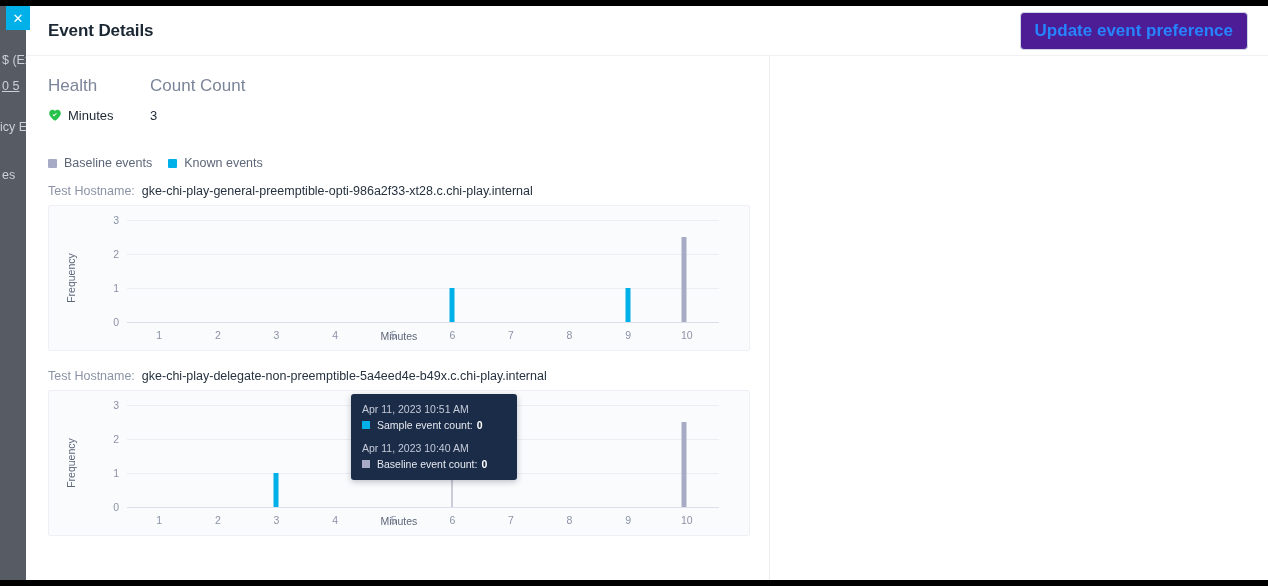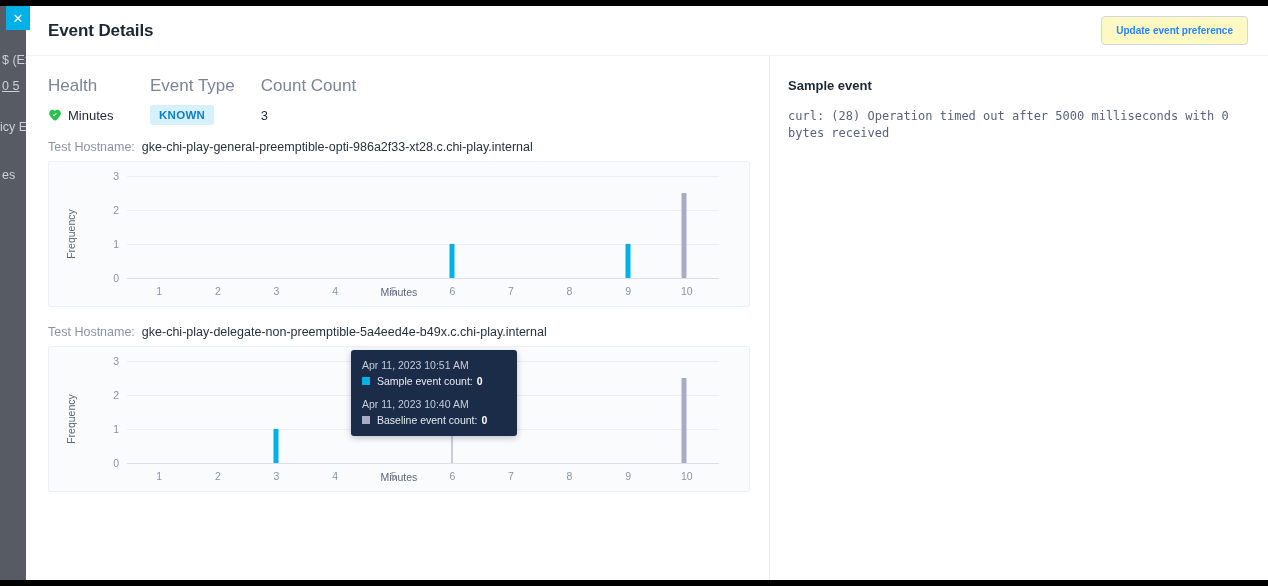--- a/index.html
+++ b/index.html
@@ -81,24 +81,24 @@
   }
   .modal-title {
     font-size: 17px;
     font-weight: bold;
     color: #1b2733;
     letter-spacing: -0.1px;
   }
   .update-pref-btn {
     border: 1px solid #cfd6e4;
     border-radius: 4px;
-    background: #fef9c3;
+    background: #4c1d95;
     color: #2684ff;
     font-family: "Liberation Sans", sans-serif;
-    font-size: 10px;
+    font-size: 17px;
     font-weight: bold;
     padding: 8px 14px;
     cursor: pointer;
     white-space: nowrap;
     margin-left: 34px;
   }
 
   .modal-body {
     flex: 1 1 auto;
     display: flex;
@@ -344,33 +344,37 @@
               <span class="heart-icon">
                 <svg viewBox="0 0 16 16" width="14" height="14" aria-hidden="true">
                   <path d="M8 14.5S1.4 10.2 1.4 5.9C1.4 3.6 3.1 2 5.2 2c1.3 0 2.3.7 2.8 1.5C8.5 2.7 9.5 2 10.8 2c2.1 0 3.8 1.6 3.8 3.9C14.6 10.2 8 14.5 8 14.5z" fill="#27c24c"></path>
                   <path d="M6.9 9.6 5.1 7.8l.8-.8 1 1 2.4-2.4.8.8z" fill="#ffffff"></path>
                 </svg>
               </span>
               <span>Minutes</span>
             </div>
           </div>
 
-          <div class="meta-col etype">
-            <div class="meta-label">Event Type</div>
-            <div class="meta-value">
-              <span class="badge">KNOWN</span>
-            </div>
-          </div>
 
           <div class="meta-col">
             <div class="meta-label">Count Count</div>
             <div class="meta-value">3</div>
           </div>
         </div>
 
+        <div class="legend" id="legend-root">
+            <div class="legend-item">
+              <span class="legend-swatch" style="background: rgb(168, 171, 198);"></span>
+              <span class="legend-label">Baseline events</span>
+            </div>
+            <div class="legend-item">
+              <span class="legend-swatch" style="background: rgb(0, 176, 232);"></span>
+              <span class="legend-label">Known events</span>
+            </div>
+          </div>
 
         <div id="charts-root">
             <div class="chart-block">
               <div class="hostname-row">
                 <span class="hostname-label">Test Hostname:</span>
                 <span class="hostname-value">gke-chi-play-general-preemptible-opti-986a2f33-xt28.c.chi-play.internal</span>
               </div>
               <div class="chart-panel">
                 <div class="y-axis-title">Frequency</div>
                 <div class="x-axis-title">Minutes</div>
@@ -455,20 +459,16 @@
                       <span class="tt-val">0</span>
                     </div>
                   </div>
                 </div>
               </div>
             </div>
           </div>
 
       </div>
 
-      <div class="right-pane">
-        <div class="sample-title">Sample event</div>
-        <div class="sample-text">curl: (28) Operation timed out after 5000 milliseconds with 0 bytes received</div>
-      </div>
 
     </div>
   </div>
 </div>
 
 </body></html>

